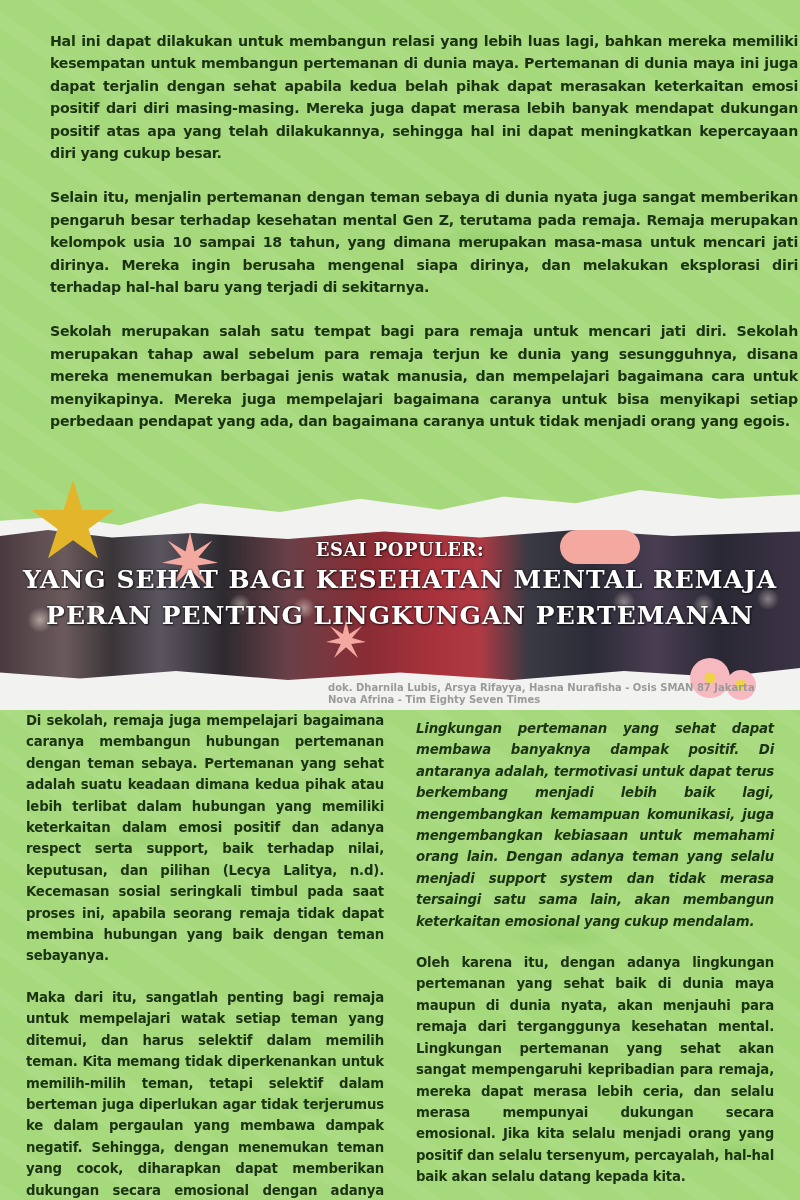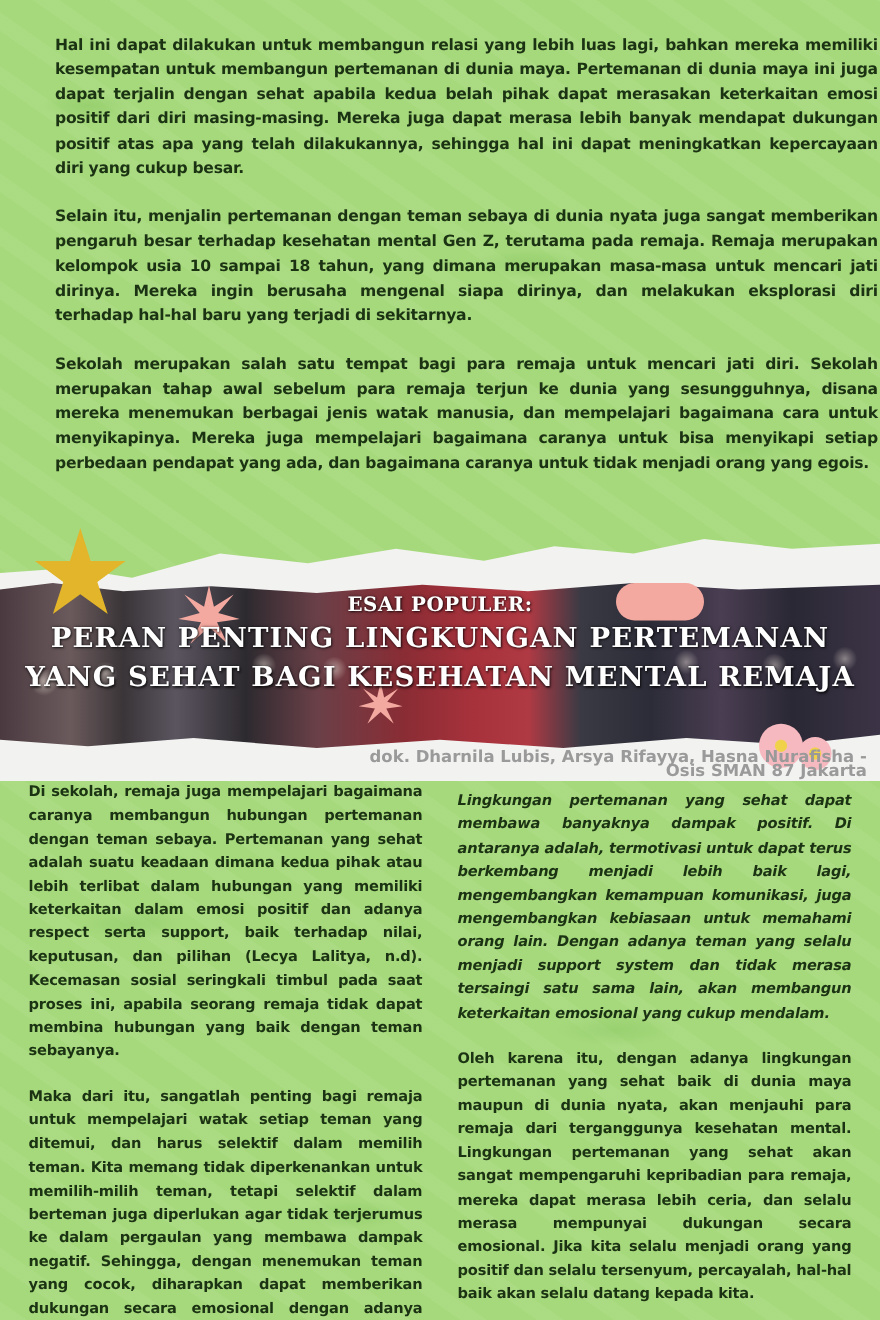--- a/index.html
+++ b/index.html
@@ -95,22 +95,22 @@
     text-align: center; z-index: 4;
     font-family: "DejaVu Serif", serif;
     font-weight: bold;
     color: #ffffff;
     text-shadow: 0 0 3px rgba(0,0,0,0.6), 1px 1px 2px rgba(0,0,0,0.6);
   }
   .banner-title .kicker { font-size: 18px; line-height: 24px; letter-spacing: 0.5px; }
   .banner-title .line { font-size: 25px; line-height: 36px; letter-spacing: 1px; }
   .credit {
     position: absolute; right: 12px; top: 192px; width: 460px;
-    text-align: right; z-index: 4;
-    font-size: 15px; line-height: 12px; font-weight: bold;
+    z-index: 4;
+    font-size: 10px; line-height: 12px; font-weight: bold;
     color: #9a9a9a;
   }
   
   .col {
     position: absolute; top: 710px; width: 358px; z-index: 2;
   }
   .col.left { left: 26px; }
   .col.right { left: 416px; }
   .col p {
     font-size: 13.3px;
@@ -140,26 +140,27 @@
   </div>
   <div class="star-gold"></div>
   <div class="flower" style="left:162px; top:42px;"></div>
   <div class="flower" style="left:326px; top:130px; width:40px; height:40px;"></div>
   <div class="blob-pink"></div>
   <div class="pink-daisy" style="left:690px; top:168px;"></div>
   <div class="pink-daisy" style="left:726px; top:180px; width:30px; height:30px;"></div>
 
   <div class="banner-title">
     <div class="kicker">ESAI POPULER:</div>
+    <div class="line">YANG SEHAT BAGI KESEHATAN MENTAL REMAJA</div>
     <div class="line">PERAN PENTING LINGKUNGAN PERTEMANAN</div>
-    <div class="line">YANG SEHAT BAGI KESEHATAN MENTAL REMAJA</div>
   </div>
 
   <div class="credit">
     <div>dok.  Dharnila Lubis, Arsya Rifayya, Hasna Nurafisha - Osis SMAN 87 Jakarta</div>
+    <div>Nova Afrina - Tim Eighty Seven Times</div>
   </div>
 </section>
 
 <section class="col left">
   <p>Di sekolah, remaja juga mempelajari bagaimana caranya membangun hubungan pertemanan dengan teman sebaya. Pertemanan yang sehat adalah suatu keadaan dimana kedua pihak atau lebih terlibat dalam hubungan yang memiliki keterkaitan dalam emosi positif dan adanya respect serta support, baik terhadap nilai, keputusan, dan pilihan (Lecya Lalitya, n.d). Kecemasan sosial seringkali timbul pada saat proses ini, apabila seorang remaja tidak dapat membina hubungan yang baik dengan teman sebayanya.</p>
   <p>Maka dari itu, sangatlah penting bagi remaja untuk mempelajari watak setiap teman yang ditemui, dan harus selektif dalam memilih teman. Kita memang tidak diperkenankan untuk memilih-milih teman, tetapi selektif dalam berteman juga diperlukan agar tidak terjerumus ke dalam pergaulan yang membawa dampak negatif. Sehingga, dengan menemukan teman yang cocok, diharapkan dapat memberikan dukungan secara emosional dengan adanya kehadiran mereka.</p>
 </section>
 
 <section class="col right">
   <p>Lingkungan pertemanan yang sehat dapat membawa banyaknya dampak positif. Di antaranya adalah, termotivasi untuk dapat terus berkembang menjadi lebih baik lagi, mengembangkan kemampuan komunikasi, juga mengembangkan kebiasaan untuk memahami orang lain. Dengan adanya teman yang selalu menjadi support system dan tidak merasa tersaingi satu sama lain, akan membangun keterkaitan emosional yang cukup mendalam.</p>

